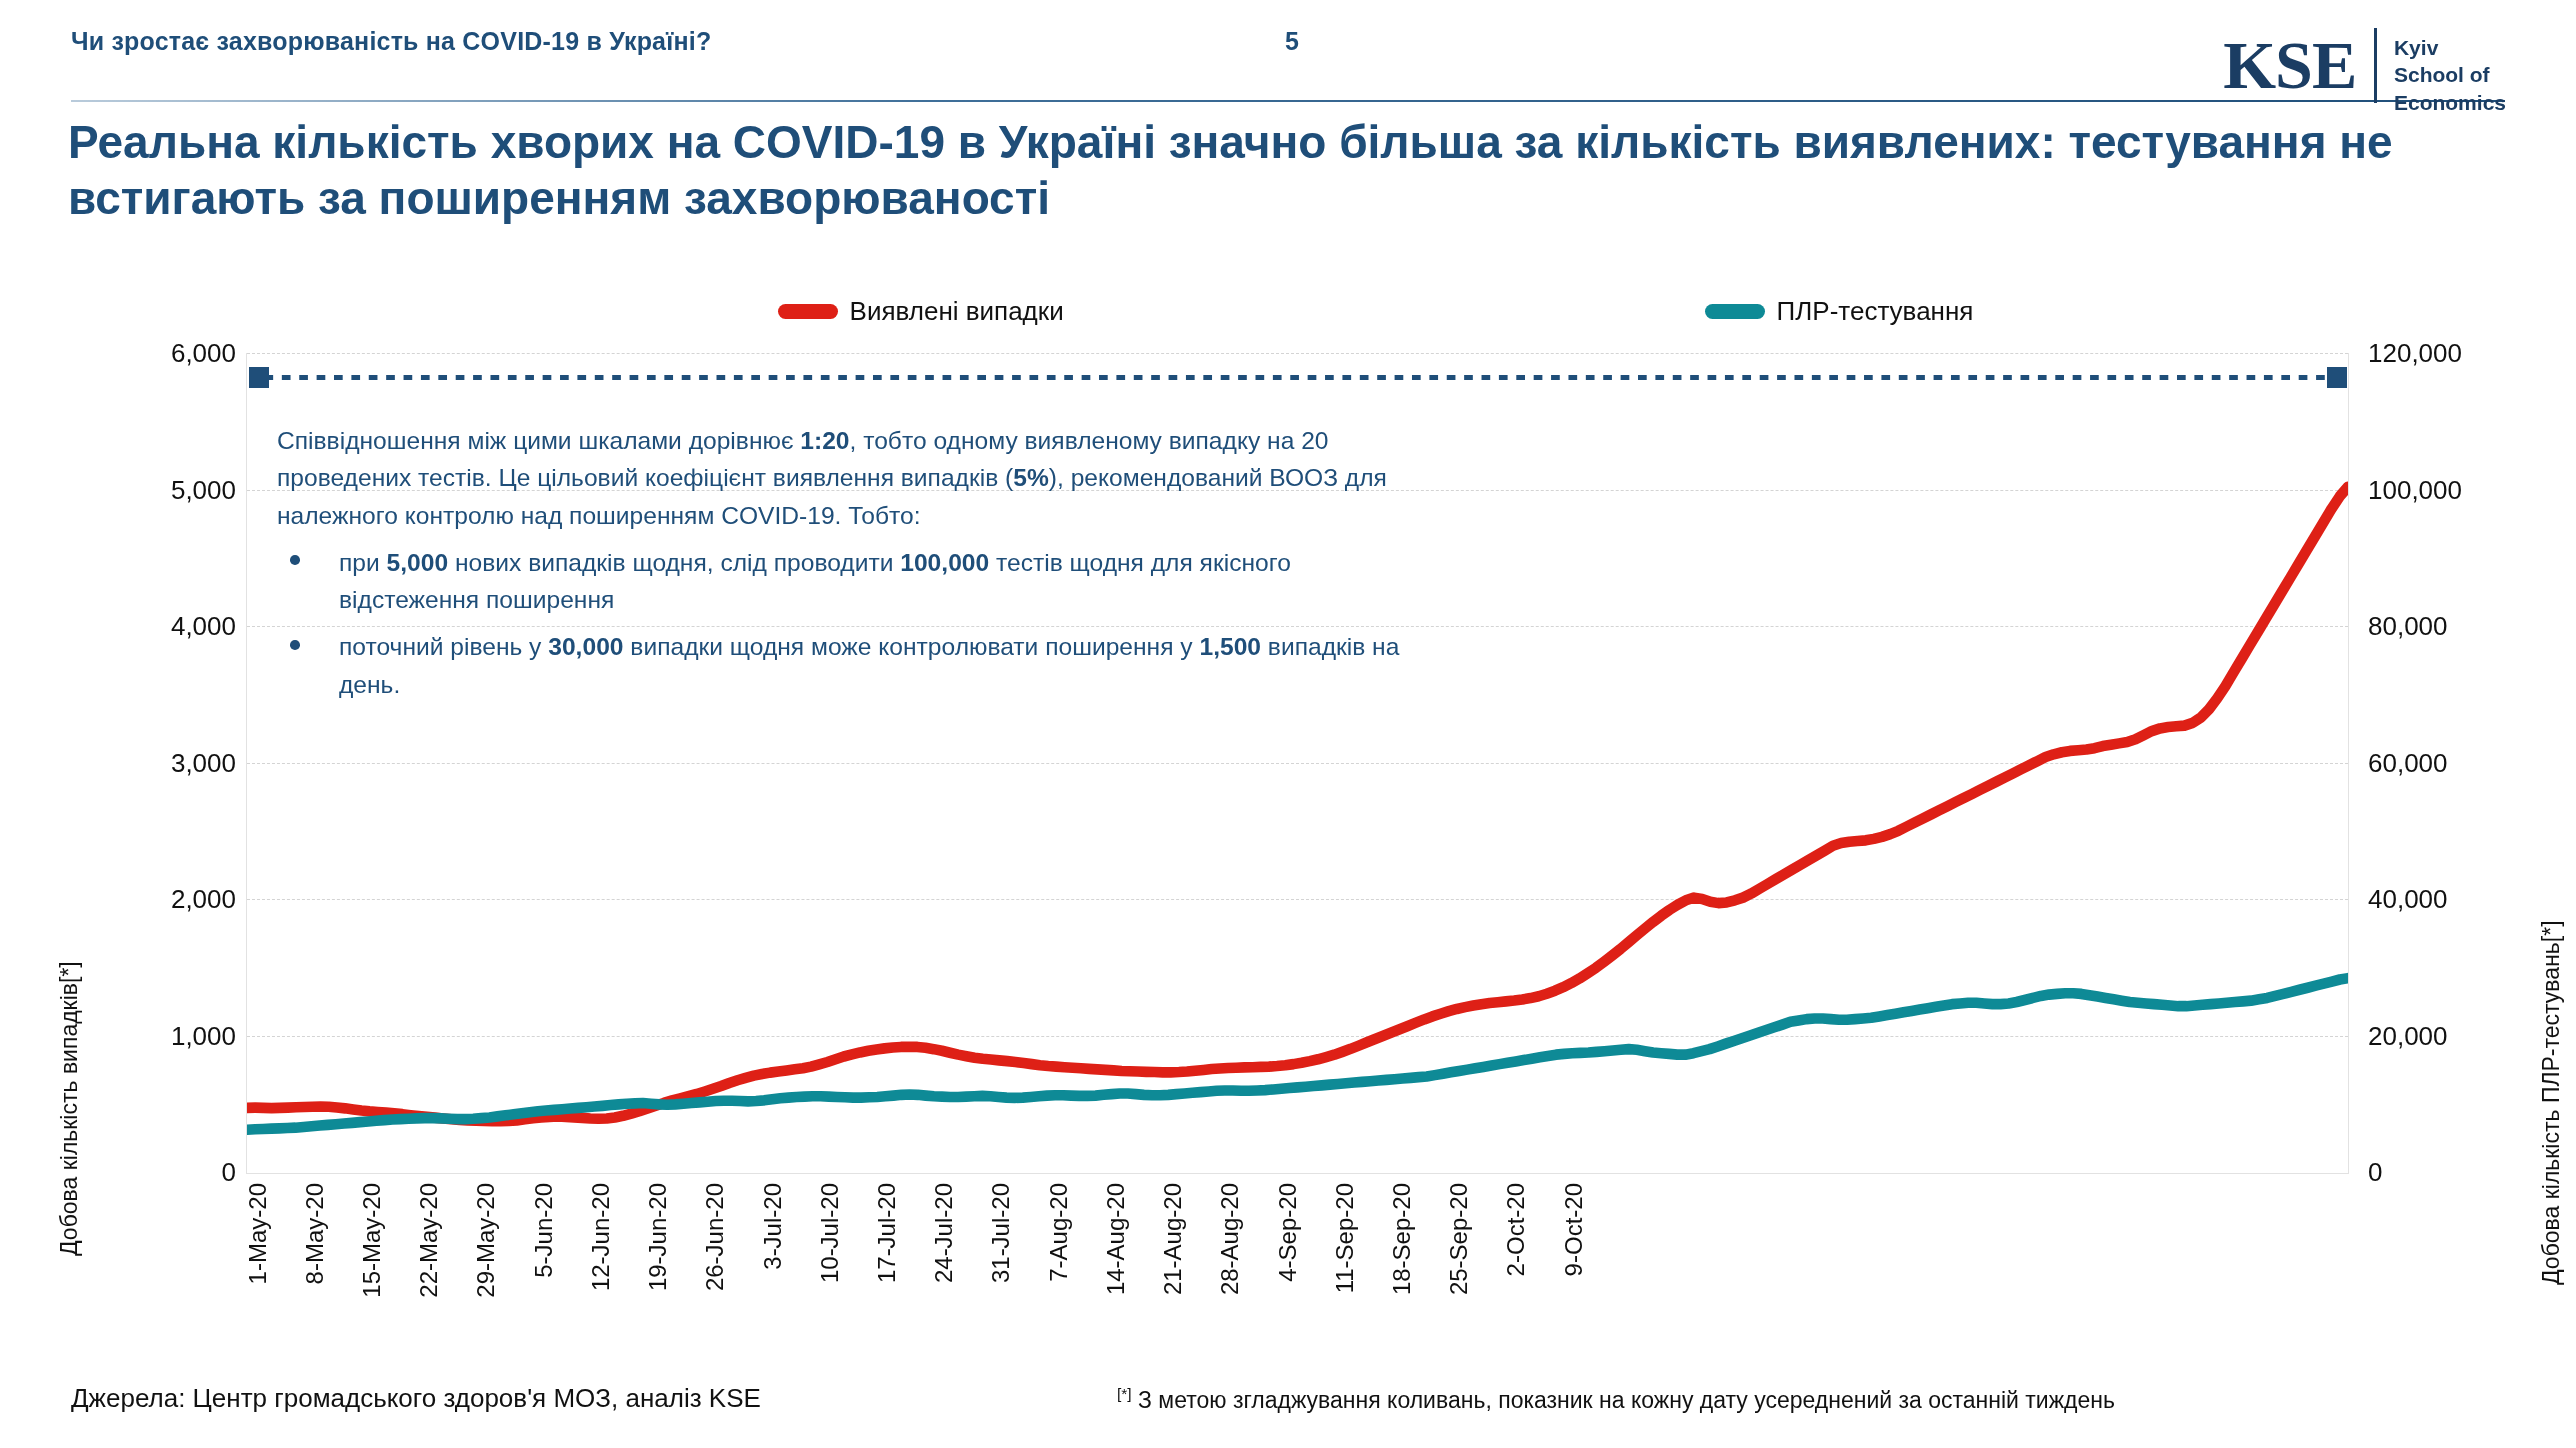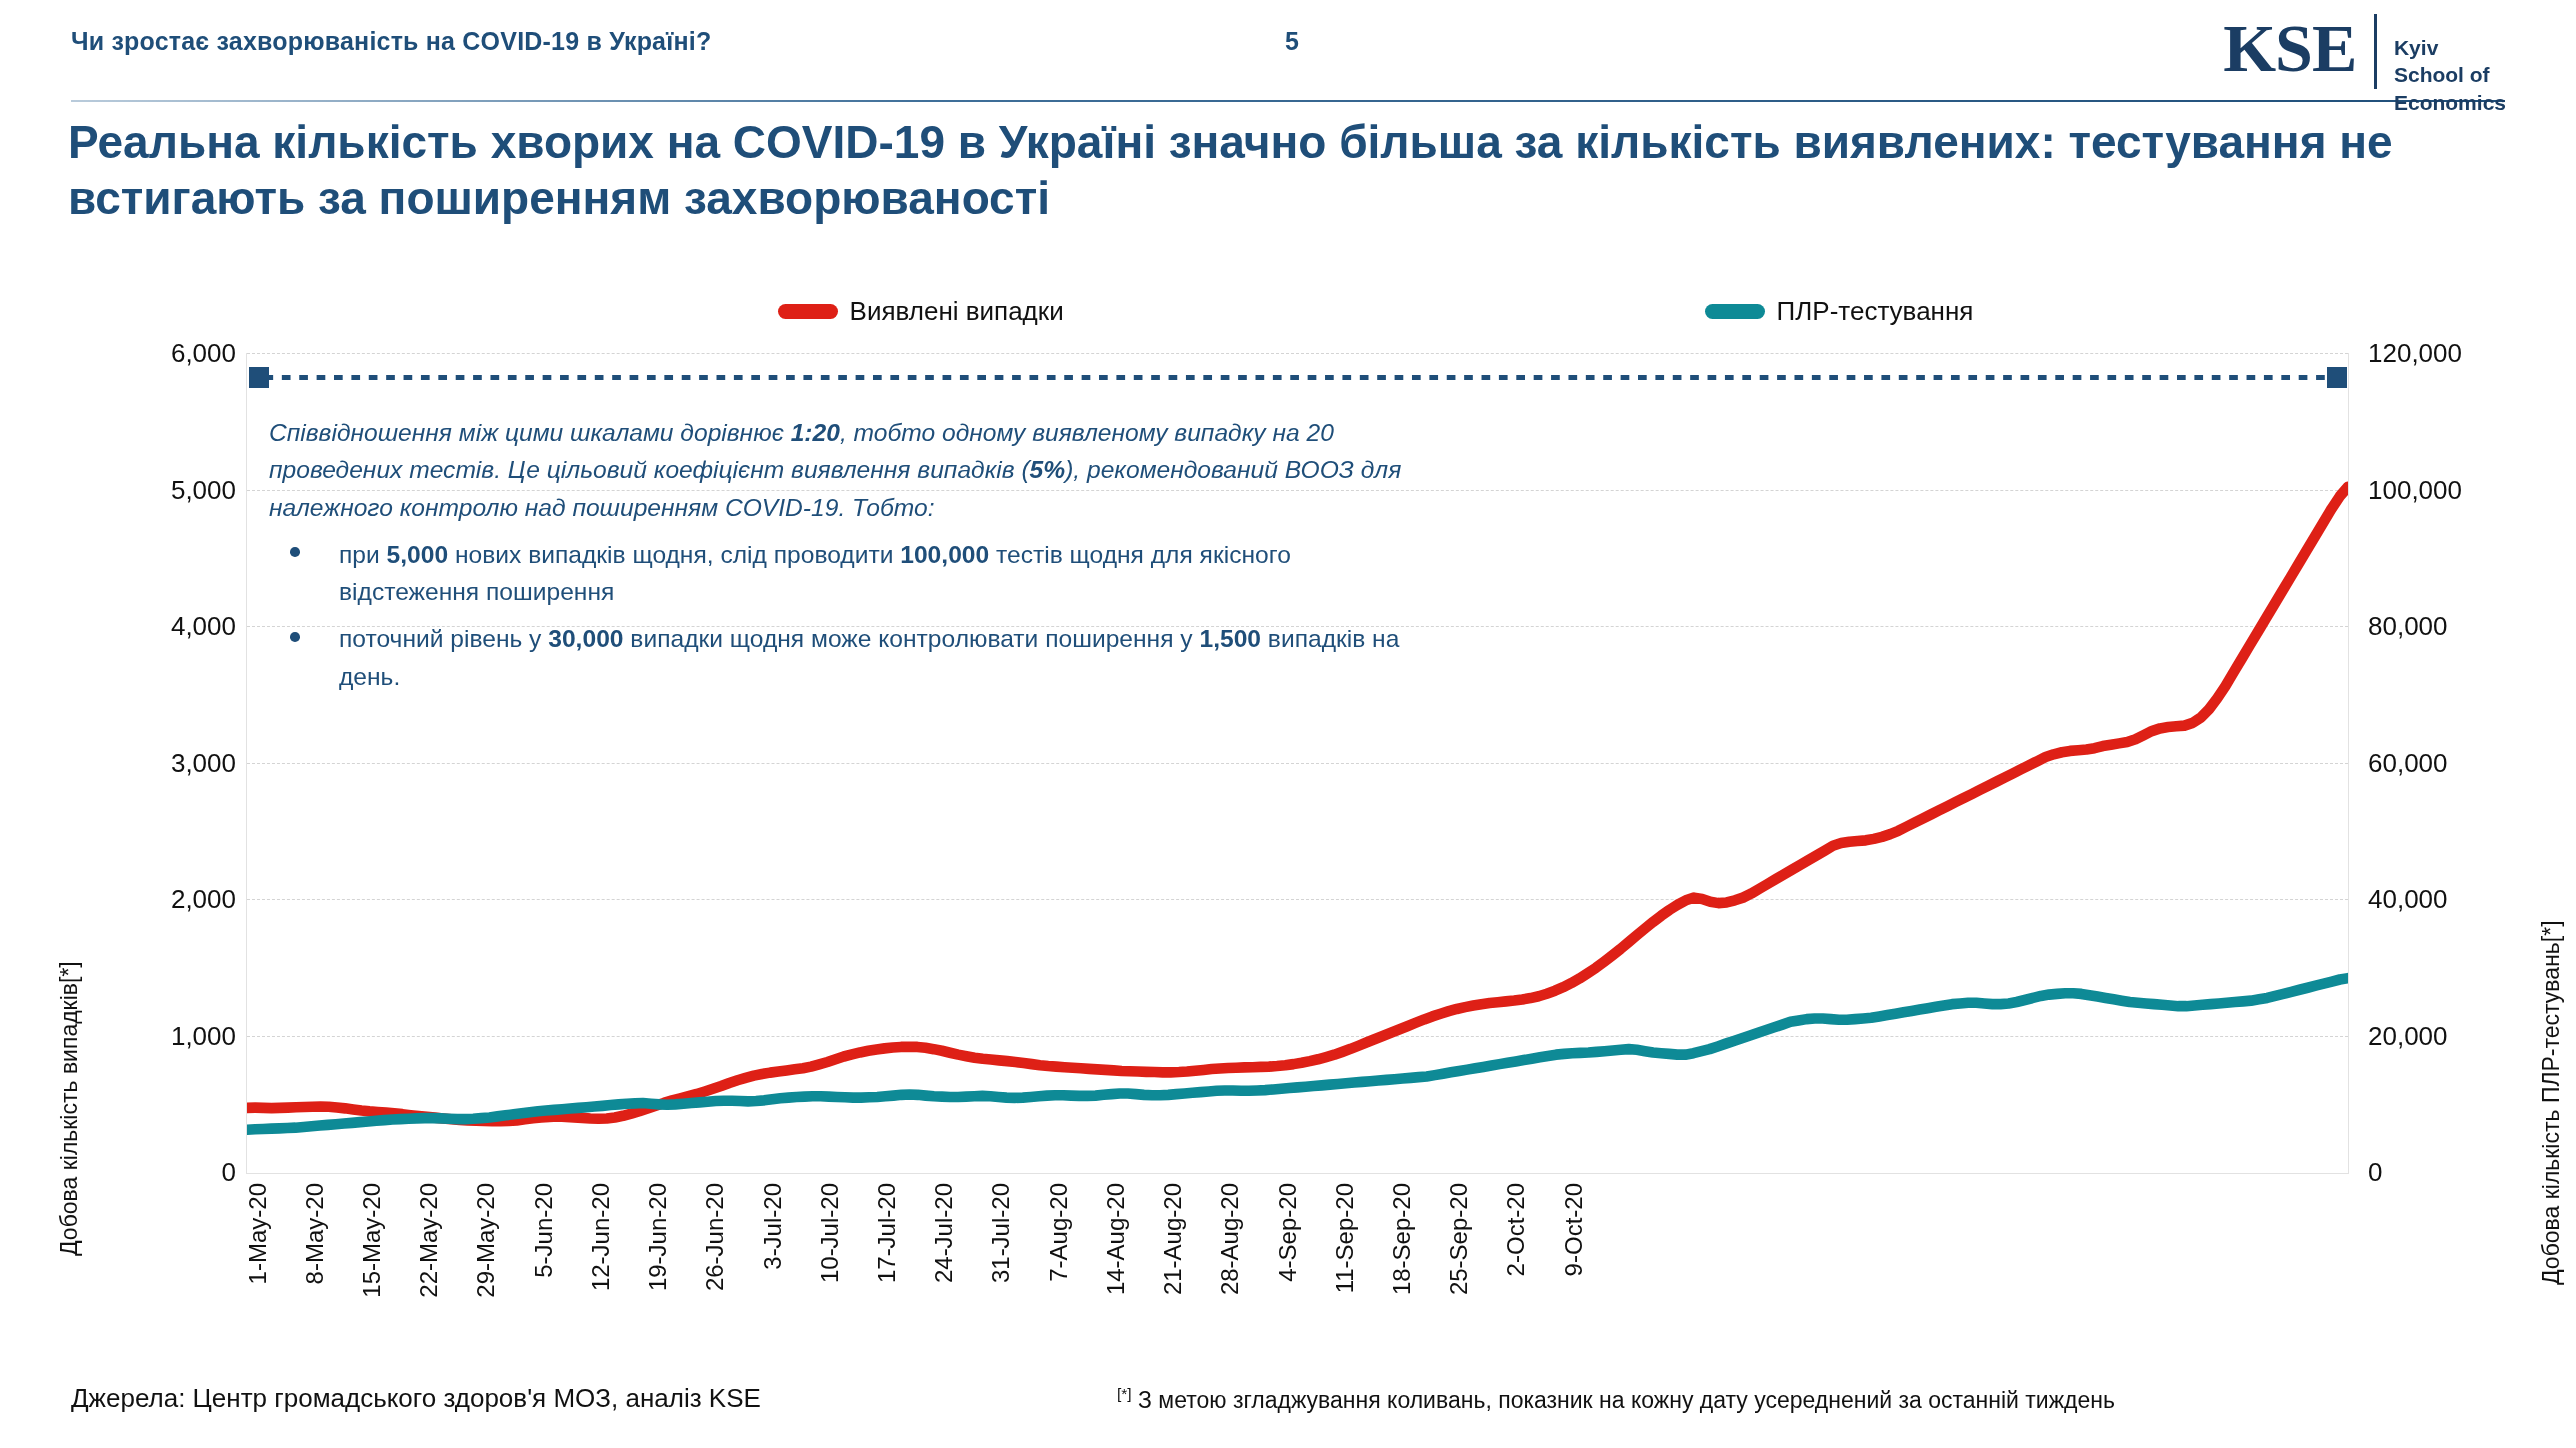--- a/index.html
+++ b/index.html
@@ -18,21 +18,21 @@
     letter-spacing: 0.2px;
   }
   .hdr-page {
     position: absolute; left: 1285px; top: 27px;
     font-size: 25px; font-weight: 700; color: #1F4E79;
   }
   .hdr-rule {
     position: absolute; left: 71px; top: 100px; width: 2434px; height: 1.9px;
     background: linear-gradient(to right,#b9cbdb 0%, #3f6f99 35%, #1F4E79 100%);
   }
-  .logo { position: absolute; right: 70px; top: 13.5px; display: flex; align-items: flex-start; gap: 17.4px; }
+  .logo { position: absolute; right: 70px; top: 13.5px; display: flex; align-items: center; gap: 17.4px; }
   .logo-kse { font-size: 68px; font-weight: 700; color:#1b3d63; font-family:"Liberation Serif", serif; letter-spacing: -1px; line-height: 1; }
   .logo-div { width: 2.9px; height: 75px; background: #1b3d63; }
   .logo-sub { font-size: 21px; font-weight: 700; color:#1b3d63; line-height: 1.33; margin-top: 20px; }
 
   
   .main-title {
     position: absolute; left: 68px; top: 114px; width: 2444px;
     font-size: 46px; font-weight: 700; color:#1F4E79; line-height: 1.22;
   }
 
@@ -67,21 +67,21 @@
 
   
   .xlabels { position: absolute; left: 246px; top: 893px; width: 2103px; height: 174px; }
   .xlab { position: absolute; top: 0; font-size: 24px; color:#111;
           transform-origin: left top; transform: rotate(-90deg) translate(-100%, -50%);
           white-space: nowrap; }
 
   
   .anno { position: absolute; left: 269px; top: 124px; width: 1140px;
           font-size: 24.6px; line-height: 1.52; color:#1F4E79; }
-  .anno p { margin: 0; font-style: italic; }
+  .anno p { margin: 8px; }
   .anno b { font-weight: 700; }
   .anno ul { list-style: none; margin: 7.7px 0 0 0; padding: 0; }
   .anno li { position: relative; padding-left: 70px; margin-top: 9.7px; }
   .anno li .bul { position:absolute; left: 21px; top: 11.6px; width: 9.7px; height:9.7px;
                   border-radius: 50%; background:#1F4E79; }
 
   
   .dblarrow { position: absolute; left: 249px; top: 77px; width: 2098px; height: 21px; }
 
   

